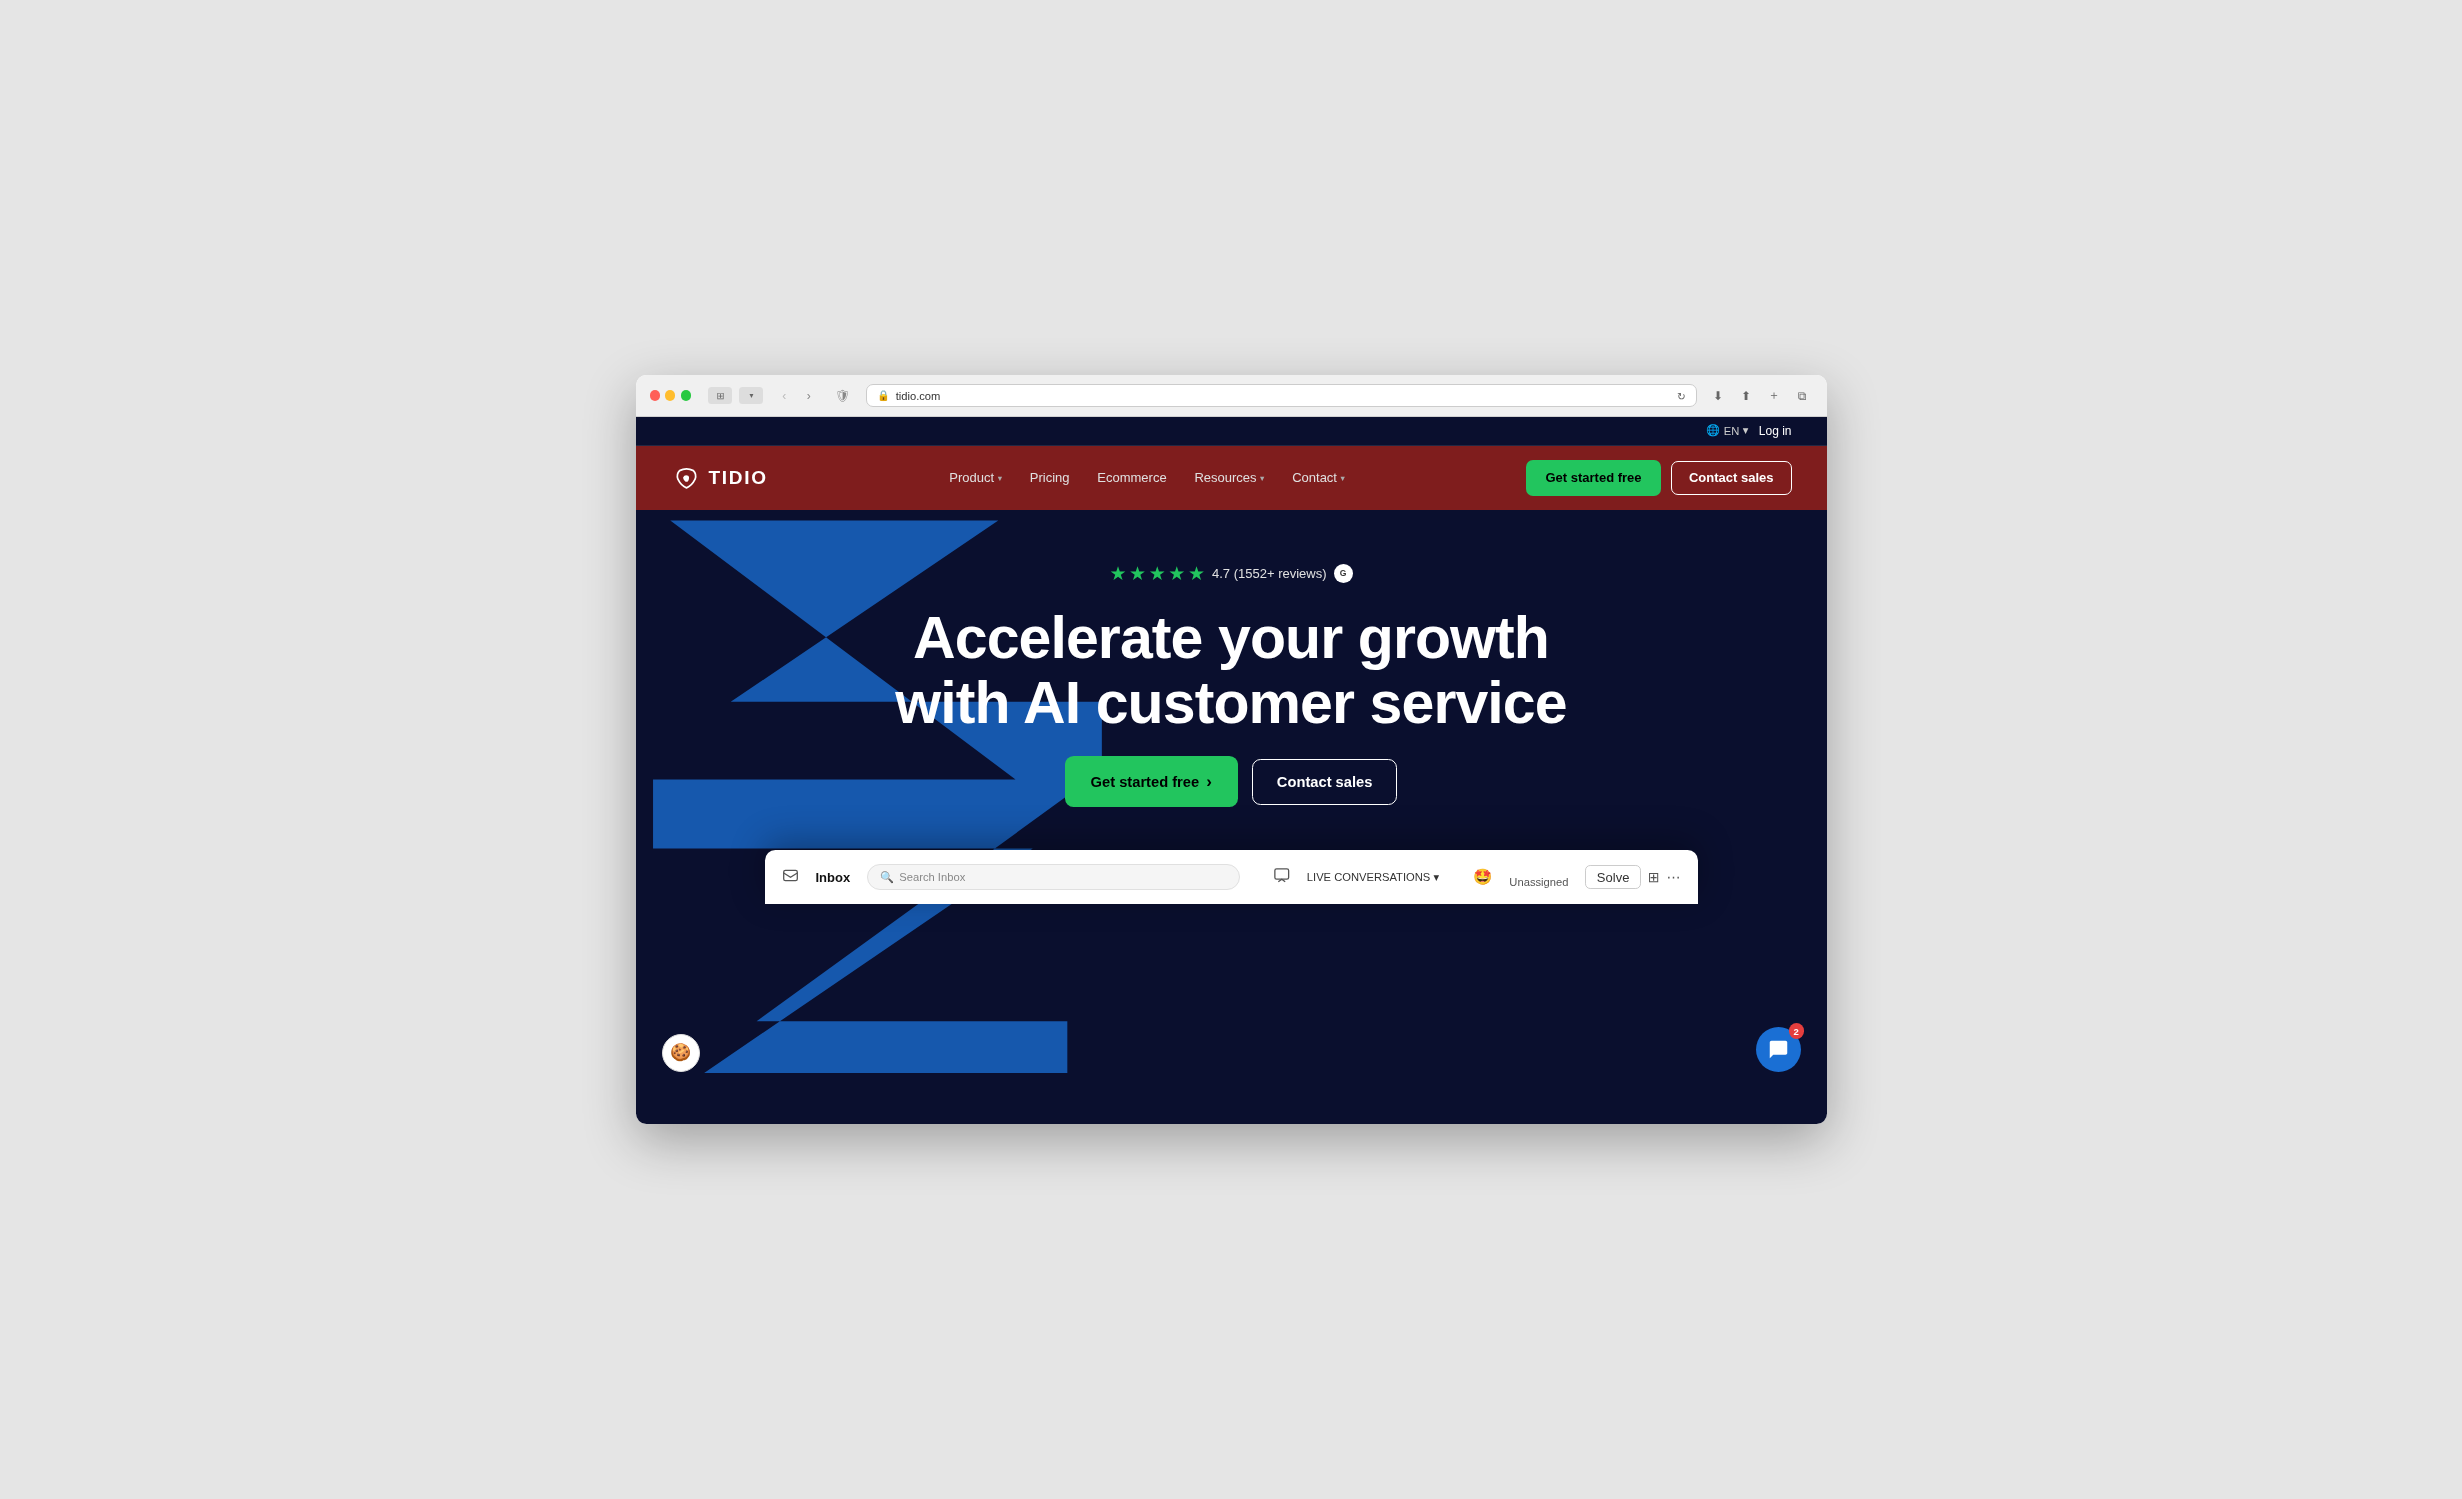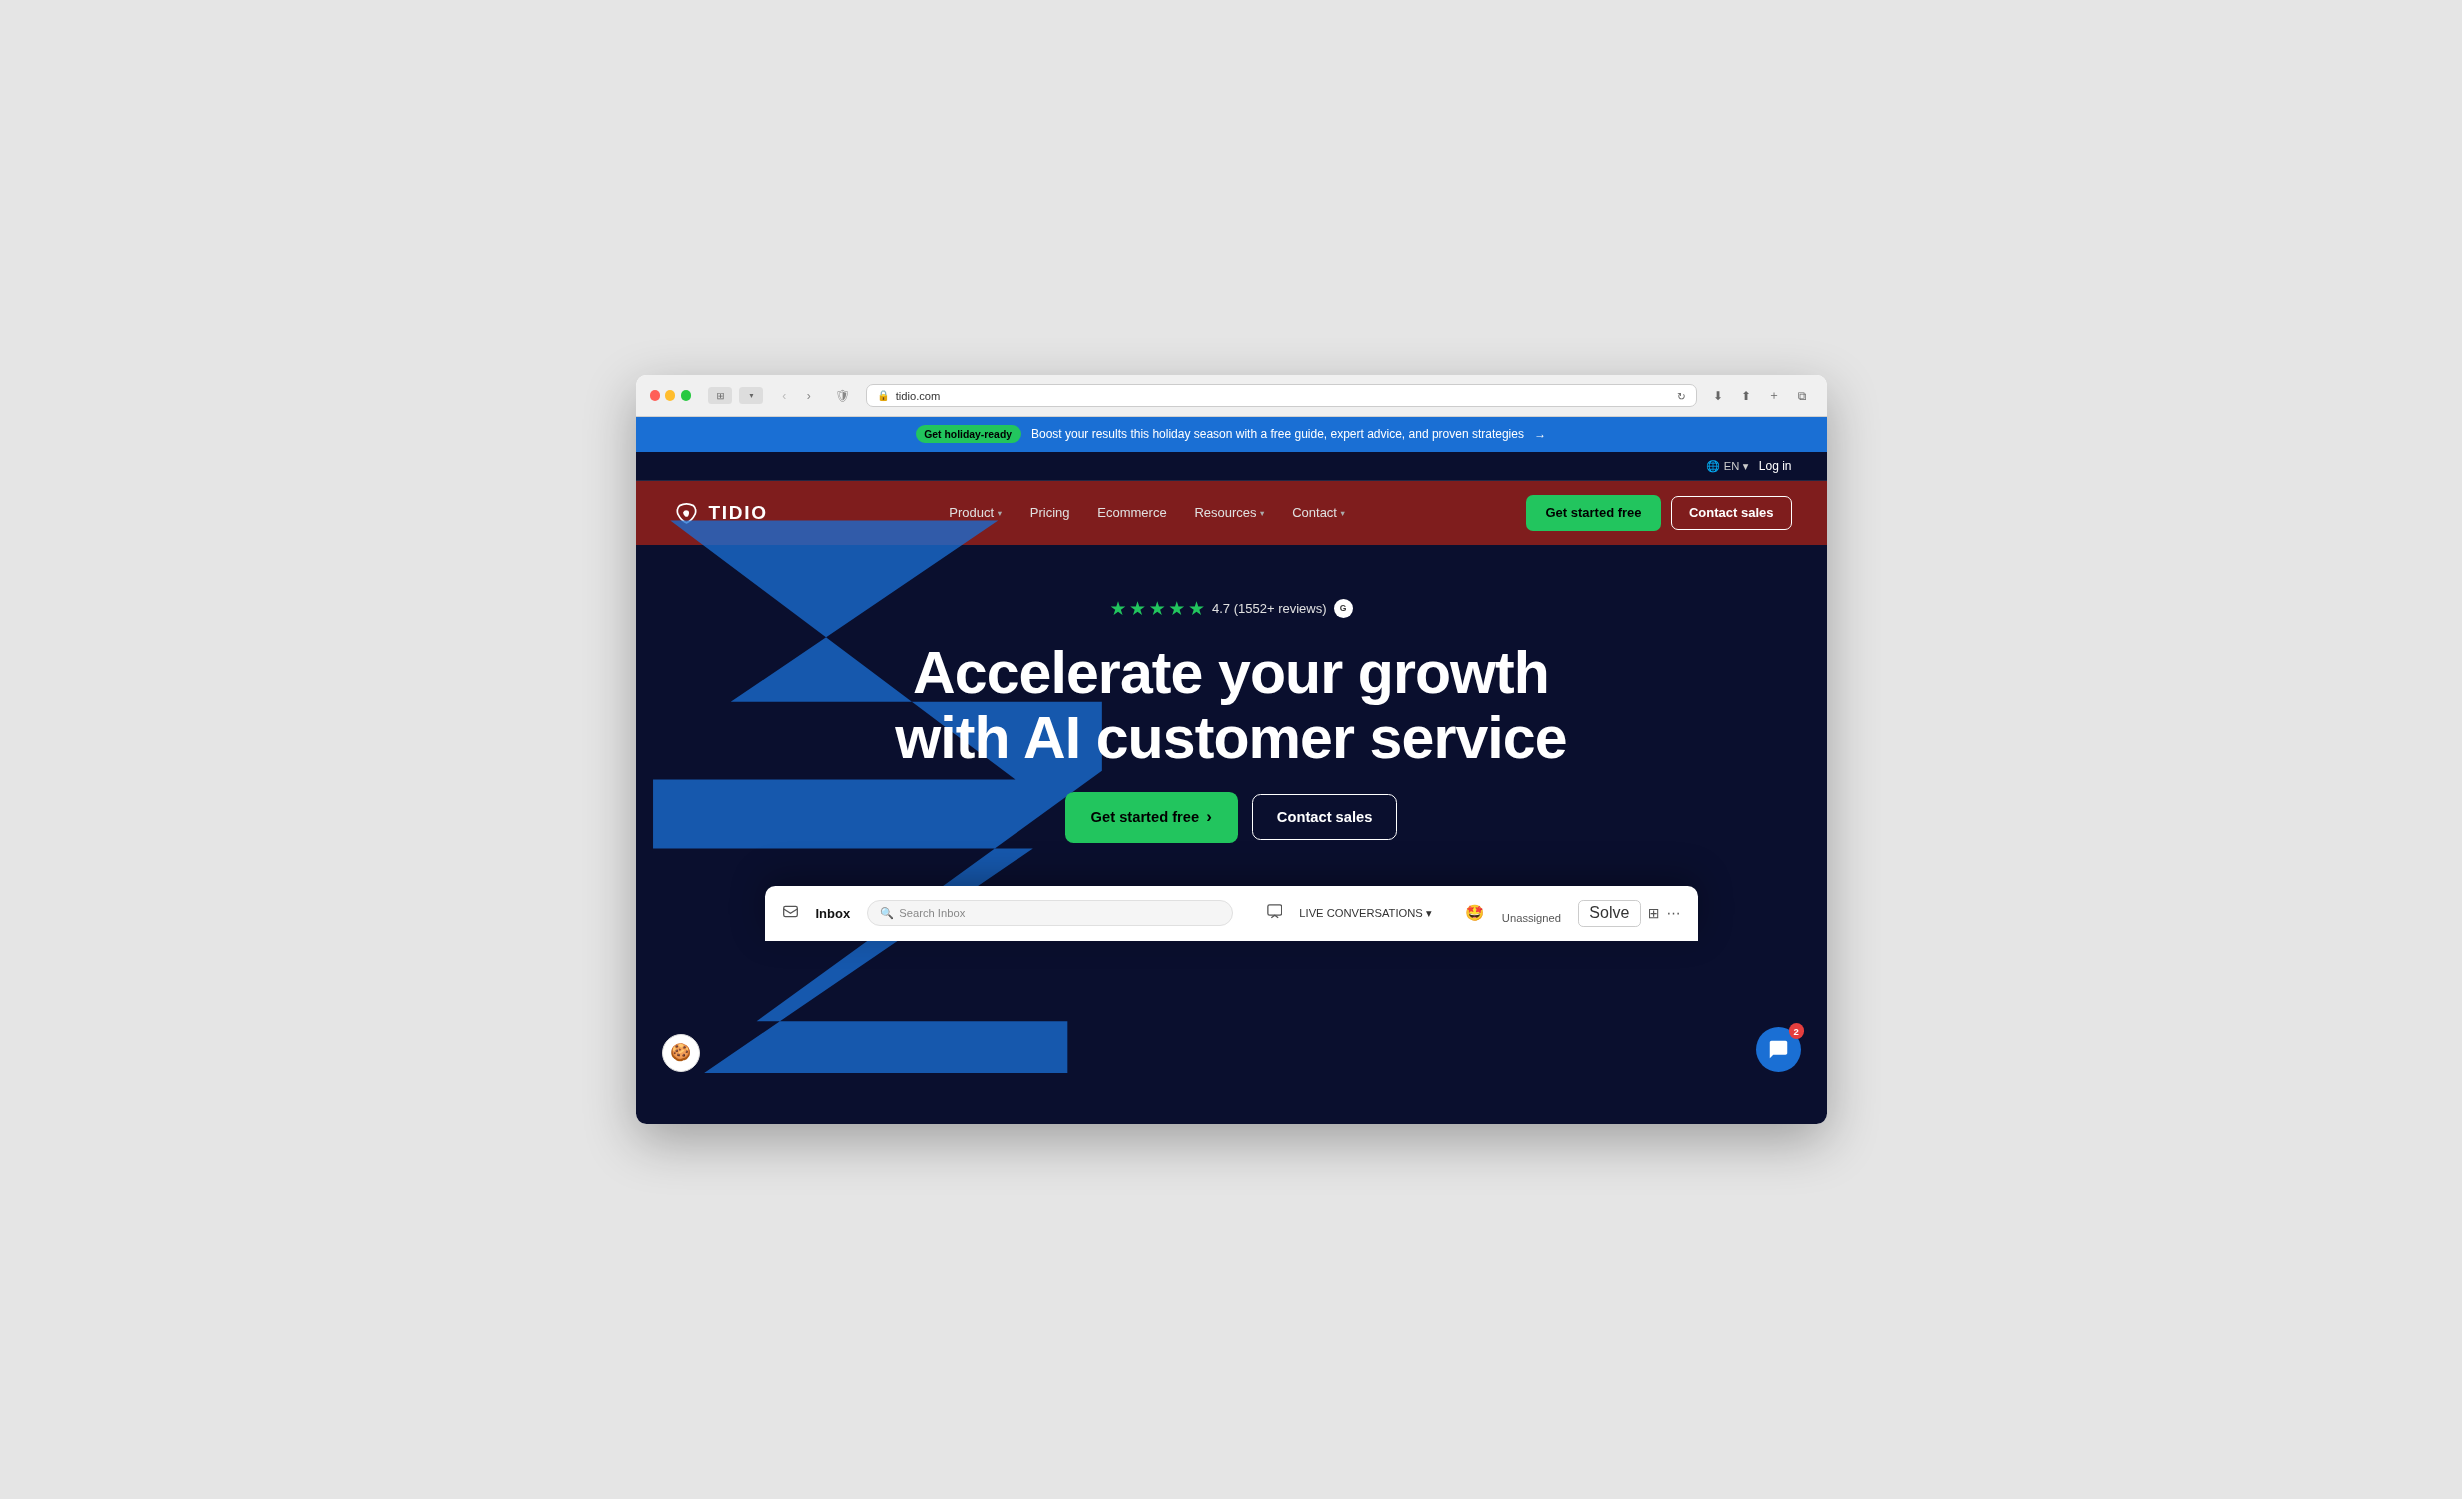--- a/index.html
+++ b/index.html
@@ -257,21 +257,21 @@
     }
     .inbox-unassigned { font-size: 11.2px; color: #555; margin-top: 10px; }
     .inbox-actions {
       display: flex; align-items: center; gap: 7px; margin-left: auto;
     }
     .solve-btn {
       background: transparent;
       border: 0.9px solid #ccc;
       border-radius: 5.2px;
       padding: 3.5px 10.4px;
-      font-size: 16px;
+      font-size: 13px;
       color: #333;
       cursor: pointer;
     }
     .inbox-grid-btn { color: #555; font-size: 14px; cursor: pointer; }
     .inbox-more { color: #555; font-size: 14px; cursor: pointer; }
 
     
     .chat-widget {
       position: absolute;
       bottom: 52px;
@@ -337,25 +337,20 @@
     <div class="browser-right-controls">
       <div class="browser-right-btn">⬇</div>
       <div class="browser-right-btn">⬆</div>
       <div class="browser-right-btn">＋</div>
       <div class="browser-right-btn">⧉</div>
     </div>
   </div>
 
   <div class="page-content">
 
-    <div class="announcement-bar">
-      <span class="holiday-badge">Get holiday-ready</span>
-      <span class="announcement-text">Boost your results this holiday season with a free guide, expert advice, and proven strategies</span>
-      <span class="announcement-arrow">→</span>
-    </div>
 
     <div class="utility-bar">
       <div class="lang-selector">
         <span>🌐</span>
         <span>EN</span>
         <span>▾</span>
       </div>
       <span class="login-link">Log in</span>
     </div>
 

